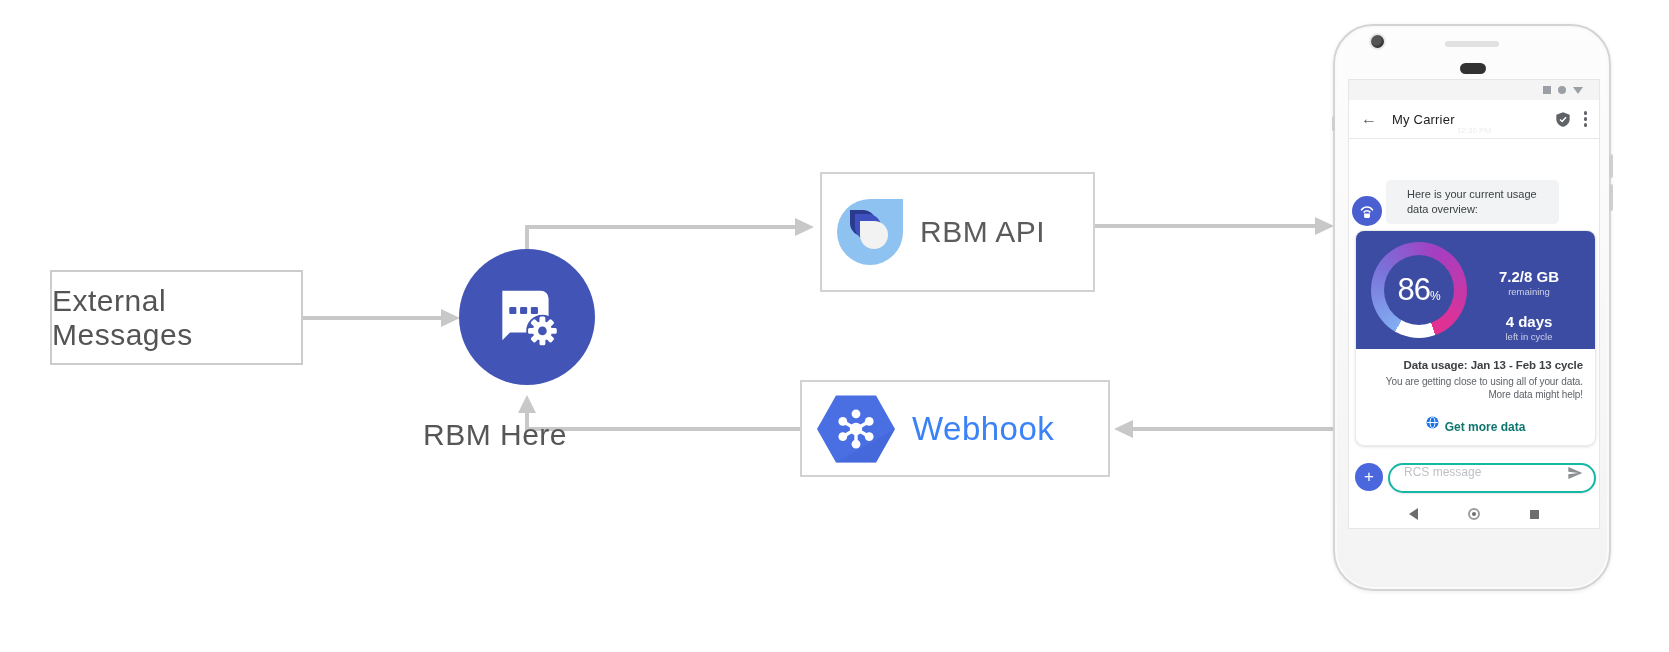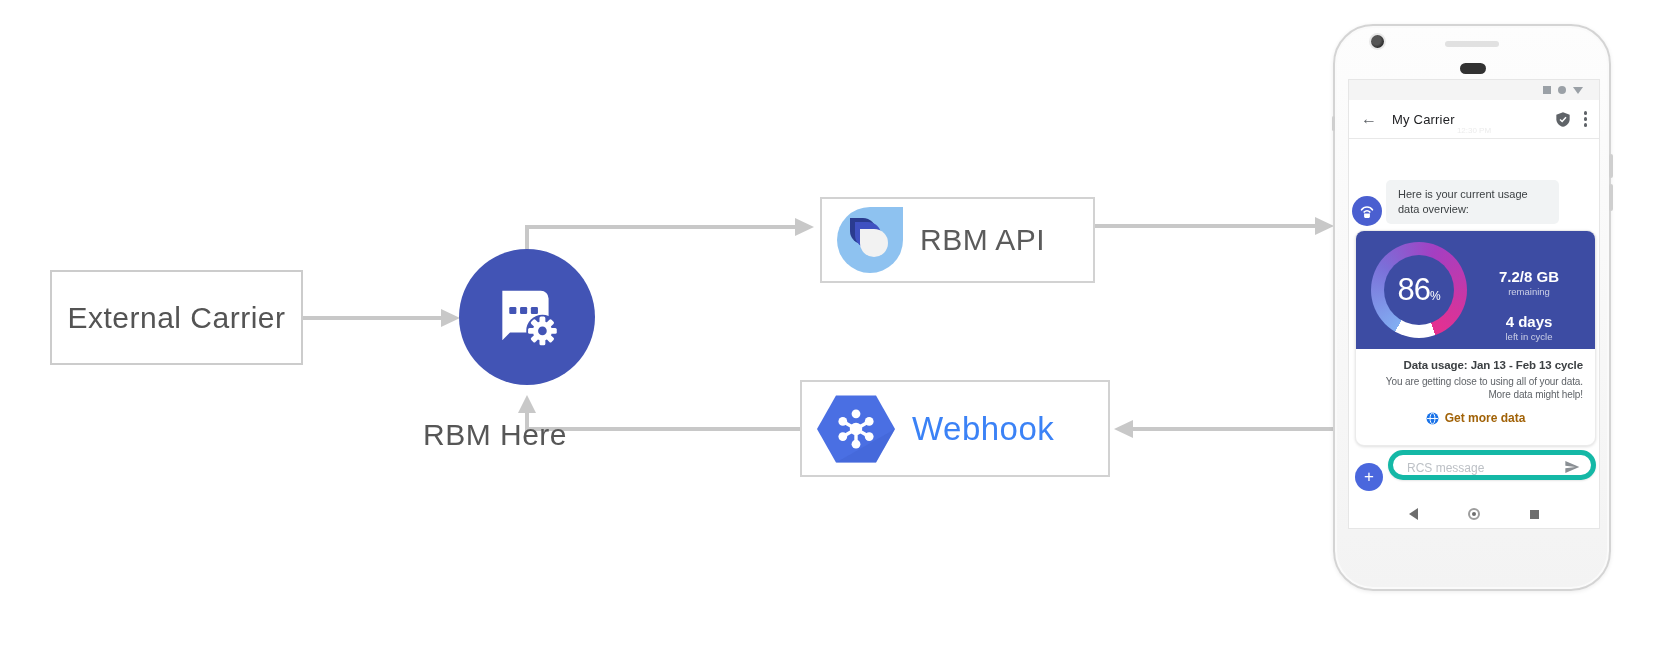--- a/index.html
+++ b/index.html
@@ -3,21 +3,21 @@
 <meta charset="utf-8">
 <style>
   * { margin:0; padding:0; box-sizing:border-box; }
   body { font-family:"Liberation Sans", sans-serif; background:#ffffff; }
   .stage { position:relative; width:1669px; height:652px; background:#ffffff; overflow:hidden; }
 
   
   .dbox { position:absolute; background:#fff; border:2px solid #cccccc; display:flex; align-items:center; }
   .box-ext { left:50px; top:270px; width:253px; height:95px; justify-content:center; }
   .box-ext .lbl { font-size:30px; color:#545454; letter-spacing:.5px; }
-  .box-api { left:820px; top:172px; width:275px; height:86px; padding-left:12px; border-color:#d2d2d2;margin-top:25px;}
+  .box-api { left:820px; top:172px; width:275px; height:120px; padding-left:12px; border-color:#d2d2d2;}
   .box-api .lbl { font-size:30px; color:#5b5b5b; margin-left:14px; letter-spacing:.5px;}
   .box-hook { left:800px; top:380px; width:310px; height:97px; padding-left:14px; border-color:#d2d2d2;}
   .box-hook .lbl { font-size:33px; color:#3b82f6; margin-left:16px; letter-spacing:.5px;}
 
   
   .aline { position:absolute; background:#c8c8c8; }
   .ah-right { position:absolute; width:0; height:0; border-top:9px solid transparent; border-bottom:9px solid transparent; border-left:19px solid #c8c8c8; }
   .ah-left  { position:absolute; width:0; height:0; border-top:9px solid transparent; border-bottom:9px solid transparent; border-right:19px solid #c8c8c8; }
   .ah-up    { position:absolute; width:0; height:0; border-left:9px solid transparent; border-right:9px solid transparent; border-bottom:18px solid #c8c8c8; }
 
@@ -53,21 +53,21 @@
   .back-ic { font-size:16px; color:#5f6368; margin-left:12px; }
   .appbar-title { font-size:13px; color:#202124; margin-left:15px; letter-spacing:.2px; }
   .appbar-right { position:absolute; right:12px; top:0; height:100%; display:flex; align-items:center; gap:13px; }
   .kebab { display:flex; flex-direction:column; gap:2.5px; }
   .kebab i { width:3.5px; height:3.5px; background:#5f6368; border-radius:50%; }
   .timestamp { position:absolute; left:0; top:46px; width:100%; text-align:center; font-size:8px; color:#ececec; }
 
   .avatar { position:absolute; left:3px; top:116px; width:30px; height:30px; border-radius:50%;
             background:#4a5fd0; display:flex; align-items:center; justify-content:center; }
   .bubble { position:absolute; left:37px; top:100px; width:173px; height:44px; border-radius:5px;
-            background:#f1f3f4; padding:7px 12px; font-size:11px; line-height:15px; color:#3c4043; }
+            background:#f1f3f4; padding:7px 21px; font-size:11px; line-height:15px; color:#3c4043; }
 
   .card { position:absolute; left:6px; top:150px; width:241px; height:216px; border-radius:9px;
           background:#fff; border:1px solid #ebebeb; box-shadow:0 1px 3px rgba(0,0,0,.13); overflow:hidden; }
   .card-blue { position:relative; width:100%; height:118px; background:#3d4ca3; }
   .gauge { position:absolute; left:15px; top:11px; width:96px; height:96px; border-radius:50%; }
   .gauge-hole { position:absolute; left:13px; top:13px; width:70px; height:70px; border-radius:50%;
                 background:#3d4ca3; display:flex; align-items:center; justify-content:center; }
   .gauge-pct { color:#fff; font-size:31px; font-weight:300; letter-spacing:-1px; }
   .gauge-pct .sym { font-size:12px; font-weight:400; letter-spacing:0; }
   .cb-right { position:absolute; right:11px; top:0; width:110px; height:100%; text-align:center; color:#fff; }
@@ -76,41 +76,41 @@
   .cb-days { margin-top:16px; font-size:15px; font-weight:bold; }
 
   .card-body { padding:10px 12px 0 12px;text-align:right; }
   .cbody-title { font-size:11.5px; font-weight:bold; color:#3c4043; white-space:nowrap; letter-spacing:-.1px;}
   .cbody-line { font-size:10px; color:#5f6368; margin-top:5px; white-space:nowrap; letter-spacing:-.1px; }
   .card-cta { margin-top:11px; display:flex; align-items:center; justify-content:center; gap:6px; cursor:pointer; }
   .card-cta span { font-size:12px; font-weight:bold; color:#1a73e8; }
 
   .plus-btn { position:absolute; left:6px; top:383px; width:28px; height:28px; border-radius:50%;
               background:#4a67dd; color:#fff; font-size:17px; display:flex; align-items:center; justify-content:center; }
-  .compose { position:absolute; left:39px; top:370px; width:208px; height:30px; border-radius:15px;
-             background:#fff; border:5px solid #14b8a6; box-shadow:0 1px 2px rgba(0,0,0,.10);
-             display:flex; align-items:flex-end; }
+  .compose { position:absolute; left:39px; top:383px; width:208px; height:30px; border-radius:15px;
+             background:#fff; border:2px solid #14b8a6; box-shadow:0 1px 2px rgba(0,0,0,.10);
+             display:flex; align-items:flex-start; }
   .compose input { flex:1; border:none; outline:none; background:transparent; margin-left:14px;
                    font-size:12px; color:#3c4043; font-family:"Liberation Sans",sans-serif; }
   .compose input::placeholder { color:#bdc1c6; }
   .send-ic { margin-right:11px; display:flex; }
 
   .navbar { position:absolute; left:0; bottom:0; width:100%; height:28px; background:#fff;
             display:flex; align-items:center; justify-content:center; gap:50px; }
   .nv-back { width:0; height:0; border-top:6px solid transparent; border-bottom:6px solid transparent; border-right:9px solid #6e6e6e; }
   .nv-home { width:12px; height:12px; border-radius:50%; border:2px solid #9e9e9e; background:#6e6e6e; background-clip:content-box; padding:2px; }
   .nv-recent { width:9px; height:9px; background:#6e6e6e; }
 </style>
 </head>
 <body>
 
 <div class="stage">
 
   <div class="dbox box-ext">
-    <div class="lbl">External Carrier</div>
+    <div class="lbl">External Messages</div>
   </div>
 
   <div class="aline" style="left:303px;top:316px;width:138px;height:4px;"></div>
   <div class="ah-right" style="left:441px;top:309px;"></div>
 
   <div class="aline" style="left:525px;top:227px;width:4px;height:24px;"></div>
   <div class="aline" style="left:525px;top:225px;width:270px;height:4px;"></div>
   <div class="ah-right" style="left:795px;top:218px;"></div>
 
   <div class="aline" style="left:1095px;top:224px;width:220px;height:4px;"></div>
@@ -261,21 +261,21 @@
           <div class="card-cta">
             <span style="display:flex;">
               <svg width="13" height="13" viewBox="0 0 24 24">
                 <circle cx="12" cy="12" r="11" fill="#1a73e8"></circle>
                 <g stroke="#ffffff" stroke-width="1.8" fill="none">
                   <line x1="2" y1="12" x2="22" y2="12"></line>
                   <ellipse cx="12" cy="12" rx="4.5" ry="10"></ellipse>
                 </g>
               </svg>
             </span>
-            <span style="color: #a16207;">Get more data</span>
+            <span style="color: #0f766e; margin-top: 9px;">Get more data</span>
           </div>
         </div>
       </div>
 
       <div class="plus-btn">
         <span>+</span>
       </div>
       <div class="compose">
         <input type="text" placeholder="RCS message" style="">
         <span class="send-ic">

